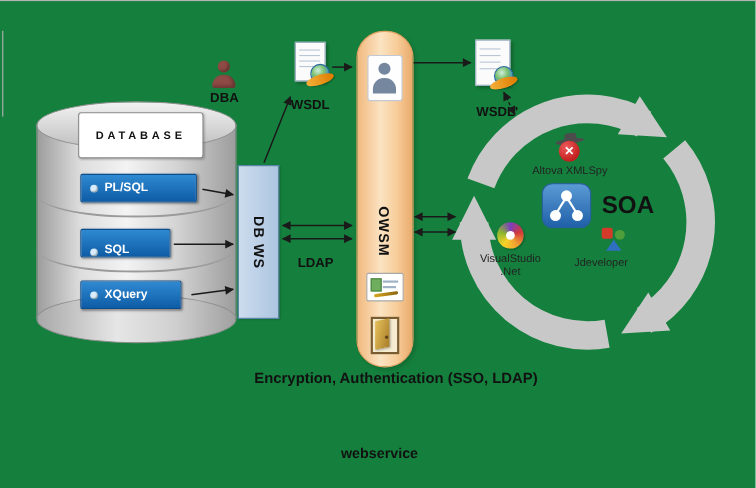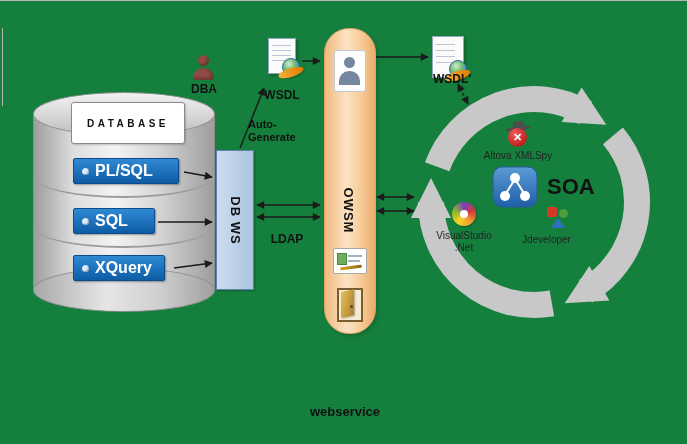--- a/index.html
+++ b/index.html
@@ -29,23 +29,23 @@
   .cyl-sep{position:absolute;left:0;width:180px;height:42px;border-radius:50%;border-bottom:2px solid #9a9a9a;}
   .sep1{top:62px;} .sep2{top:112px;}
 
   .oracle-logo{position:absolute;left:38px;top:10px;width:112px;height:40px;background:#fff;border:1px solid #8a8a8a;border-radius:3px;
     display:flex;flex-direction:column;align-items:center;justify-content:center;box-shadow:1px 1px 2px rgba(0,0,0,.2);}
   .oracle-word{color:#e30000;font-weight:bold;font-size:16px;letter-spacing:1px;line-height:17px;}
   .oracle-sub{color:#111;font-weight:bold;font-size:10px;letter-spacing:3.5px;line-height:13px;}
 
   .layer-box{position:absolute;height:26px;display:flex;align-items:center;gap:6px;padding-left:8px;box-sizing:border-box;
     background:linear-gradient(180deg,#2f8ad2,#0e5ca6);border:1px solid #0a4d8c;border-radius:2px;
-    box-shadow:1px 1px 2px rgba(0,0,0,.35);color:#fff;font-weight:bold;font-size:16px;}
+    box-shadow:1px 1px 2px rgba(0,0,0,.35);color:#fff;font-weight:bold;font-size:11px;}
   .lb0{left:40px;top:66px;width:106px;}
-  .lb1{left:40px;top:116px;width:82px;}
+  .lb1{left:40px;top:116px;width:82px;align-items:flex-end;}
   .lb2{left:40px;top:163px;width:92px;}
   .dot{width:7px;height:7px;border-radius:50%;background:#d9ecfb;box-shadow:inset -1px -1px 1px rgba(0,0,0,.3);flex:0 0 auto;}
 
   
   .dbws{left:216px;top:150px;width:36px;height:138px;background:linear-gradient(90deg,#cddcee,#acc5e0);
     border:1px solid #5d82ad;display:flex;align-items:center;justify-content:center;box-shadow:1px 1px 2px rgba(0,0,0,.25);}
   .vtext{transform:rotate(90deg);white-space:nowrap;font-weight:bold;font-size:13px;letter-spacing:1px;color:#111;}
 
   
   .docicon{width:40px;height:46px;}
@@ -55,21 +55,21 @@
     background:radial-gradient(circle at 38% 32%,#cfeede 0%,#7cc06e 38%,#3f93cf 70%,#1f609c 100%);
     border:1px solid #2a6aa0;left:14px;top:20px;}
   .swoosh{position:absolute;width:26px;height:9px;border-radius:50%;background:linear-gradient(90deg,#f6b13a,#dd7a00);
     transform:rotate(-18deg);left:10px;top:30px;box-shadow:1px 1px 1px rgba(0,0,0,.25);}
   .wsdl-icon{left:268px;top:38px;}
   .wsdlp-icon{left:432px;top:36px;}
   .wsdlp-icon .page{width:30px;height:40px;}
   .wsdlp-icon .globe{left:17px;top:24px;}
   .wsdlp-icon .swoosh{left:13px;top:35px;}
   .wsdl-label{left:250px;top:88px;width:64px;text-align:center;font-weight:bold;font-size:12px;}
-  .wsdlp-label{left:420px;top:72px;width:64px;text-align:center;font-weight:bold;font-size:12px;}
+  .wsdlp-label{left:420px;top:94px;width:64px;text-align:center;font-weight:bold;font-size:12px;}
 
   .autogen{left:248px;top:118px;width:70px;font-size:11px;font-weight:bold;line-height:13px;}
   .soap{left:260px;top:232px;width:54px;text-align:center;font-weight:bold;font-size:12px;}
 
   
   .owsm{left:324px;top:28px;width:50px;height:304px;border-radius:25px;
     background:linear-gradient(90deg,#f1b97f 0%,#fbe3c2 42%,#f7cc98 72%,#eaaa6c 100%);
     border:1px solid #dfa263;box-shadow:2px 2px 4px rgba(0,0,0,.18);}
   .owsm-label{left:324px;top:178px;width:50px;height:64px;display:flex;align-items:center;justify-content:center;}
   .owsm-person{left:334px;top:50px;width:30px;height:40px;background:#fefefe;border:1px solid #c2c9d4;border-radius:3px;}
@@ -166,24 +166,20 @@
     <div class="page">
         <div class="ln" style="top:6px"></div>
         <div class="ln" style="top:11px"></div>
         <div class="ln" style="top:16px"></div>
         <div class="ln" style="top:21px"></div>
       </div>
     <div class="globe"></div>
     <div class="swoosh"></div>
   </div>
   <div class="abs wsdl-label">WSDL</div>
-  <div class="abs autogen">
-    <div>Auto-</div>
-    <div>Generate</div>
-  </div>
   <div class="abs soap">LDAP</div>
 
   <div class="abs owsm"></div>
   <div class="abs owsm-person">
     <div class="op-head"></div>
       <div class="op-body"></div>
   </div>
   <div class="abs owsm-label">
     <span class="vtext">OWSM</span>
   </div>
@@ -241,20 +237,21 @@
     <div>.Net</div>
   </div>
 
   <div class="abs jdev-icon">
     <div class="jd-red"></div>
       <div class="jd-green"></div>
       <div class="jd-blue"></div>
   </div>
   <div class="abs jdev-label">Jdeveloper</div>
 
+  <div class="abs sec1">Encryption, Authentication (SSO, LDAP)</div>
   <div class="abs caption">webservice</div>
 
   <svg class="layer" width="687" height="444">
     <defs>
       <marker id="mArrow" viewBox="0 0 10 10" refX="9" refY="5" markerWidth="9" markerHeight="8" orient="auto-start-reverse" markerUnits="userSpaceOnUse">
         <path d="M0,0 L10,5 L0,10 Z" fill="#1a1a1a"></path>
       </marker>
     </defs>
     <line x1="184" y1="172" x2="212" y2="177" stroke="#1a1a1a" stroke-width="1.4" marker-end="url(#mArrow)"></line>
     <line x1="158" y1="222" x2="212" y2="222" stroke="#1a1a1a" stroke-width="1.4" marker-end="url(#mArrow)"></line>

